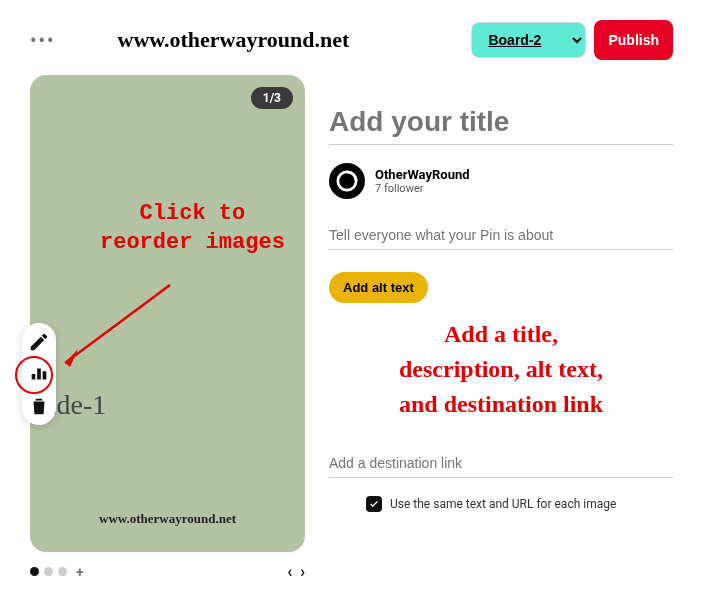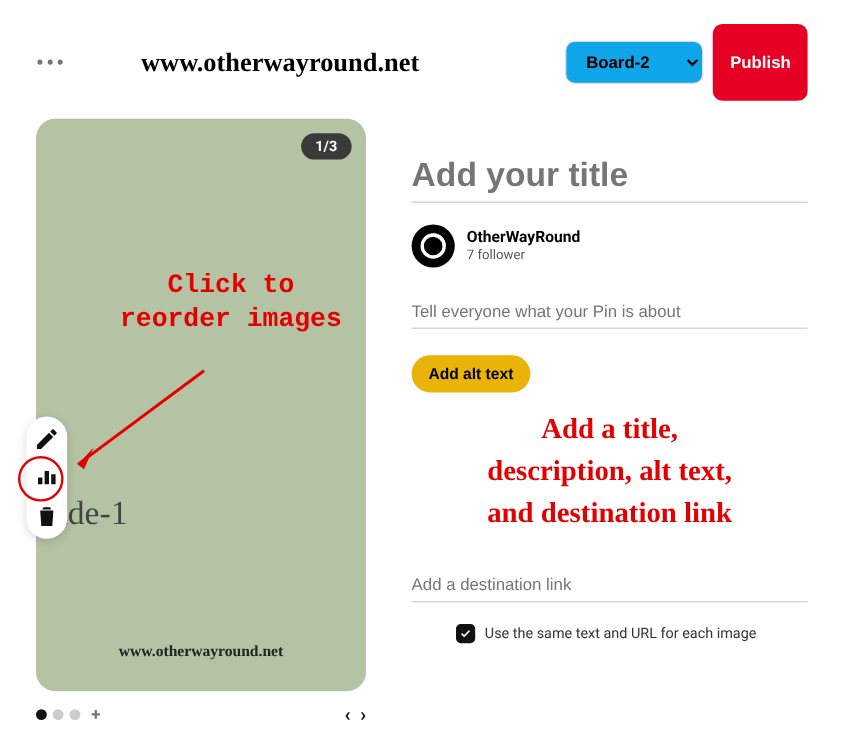--- a/index.html
+++ b/index.html
@@ -2,23 +2,23 @@
 <html><head>
 <meta charset="utf-8">
 <style>
 * { box-sizing: border-box; margin: 0; padding: 0; }
 body { font-family: -apple-system, BlinkMacSystemFont, "Segoe UI", Roboto, sans-serif; background: #fff; width: 703px; height: 609px; overflow: hidden; }
 .container { padding: 20px 30px; }
 .topbar { display: flex; align-items: center; justify-content: space-between; margin-bottom: 15px; }
 .more-btn { color: #767676; font-size: 18px; font-weight: bold; letter-spacing: 2px; cursor: pointer; }
 .watermark { font-family: "Comic Sans MS", cursive; font-size: 22px; font-weight: bold; flex: 1; text-align: center; margin-left: -60px; }
 .right-controls { display: flex; gap: 8px; align-items: center; }
-.board-select { padding: 8px 12px; border: 1px solid #ddd; border-radius: 8px; font-size: 14px; font-weight: bold; background: #0ea5e9; cursor: pointer; min-width: 115px; }
-.publish-btn { background: #e60023; color: #fff; border: none; border-radius: 8px; padding: 24px 14px; font-size: 14px; font-weight: bold; cursor: pointer; }
-.main { display: flex; gap: 38px; }
+.board-select { padding: 8px 12px; border: 1px solid #ddd; border-radius: 8px; font-size: 14px; font-weight: bold; background: #5eead4; cursor: pointer; min-width: 115px; text-decoration: underline; }
+.publish-btn { background: #e60023; color: #fff; border: none; border-radius: 8px; padding: 12px 14px; font-size: 14px; font-weight: bold; cursor: pointer; }
+.main { display: flex; gap: 24px; }
 .left { width: 275px; position: relative; }
 .slide { width: 275px; height: 477px; background: #b3c3a3; border-radius: 16px; position: relative; }
 .counter { position: absolute; top: 12px; right: 12px; background: #3a3a3a; color: #fff; border-radius: 14px; padding: 4px 12px; font-size: 12px; font-weight: bold; }
 .slide-label { position: absolute; top: 314px; left: 0; right: 0; text-align: left; color: #444; font-size: 28px; font-family: Georgia, serif; }
 .slide-wm { position: absolute; bottom: 25px; left: 0; right: 0; text-align: center; font-family: "Comic Sans MS", cursive; font-size: 13px; font-weight: bold; color: #222; }
 .tool-pill { position: absolute; left: -8px; top: 248px; background: #fff; border-radius: 22px; padding: 8px 6px; box-shadow: 0 2px 8px rgba(0,0,0,0.15); display: flex; flex-direction: column; gap: 10px; align-items: center; z-index: 3; }
 .tool-icon { width: 22px; height: 22px; display: flex; align-items: center; justify-content: center; cursor: pointer; }
 .annot-circle { position: absolute; left: -15px; top: 281px; width: 38px; height: 38px; border: 2.5px solid #e30000; border-radius: 50%; z-index: 4; pointer-events: none; }
 .annot-text1 { position: absolute; left: 70px; top: 125px; color: #e30000; font-family: Liberation Mono, monospace; font-size: 22px; font-weight: bold; text-align: center; line-height: 1.3; z-index: 5; }
 .annot-arrow { position: absolute; left: 20px; top: 200px; width: 130px; height: 100px; z-index: 5; pointer-events: none; }

